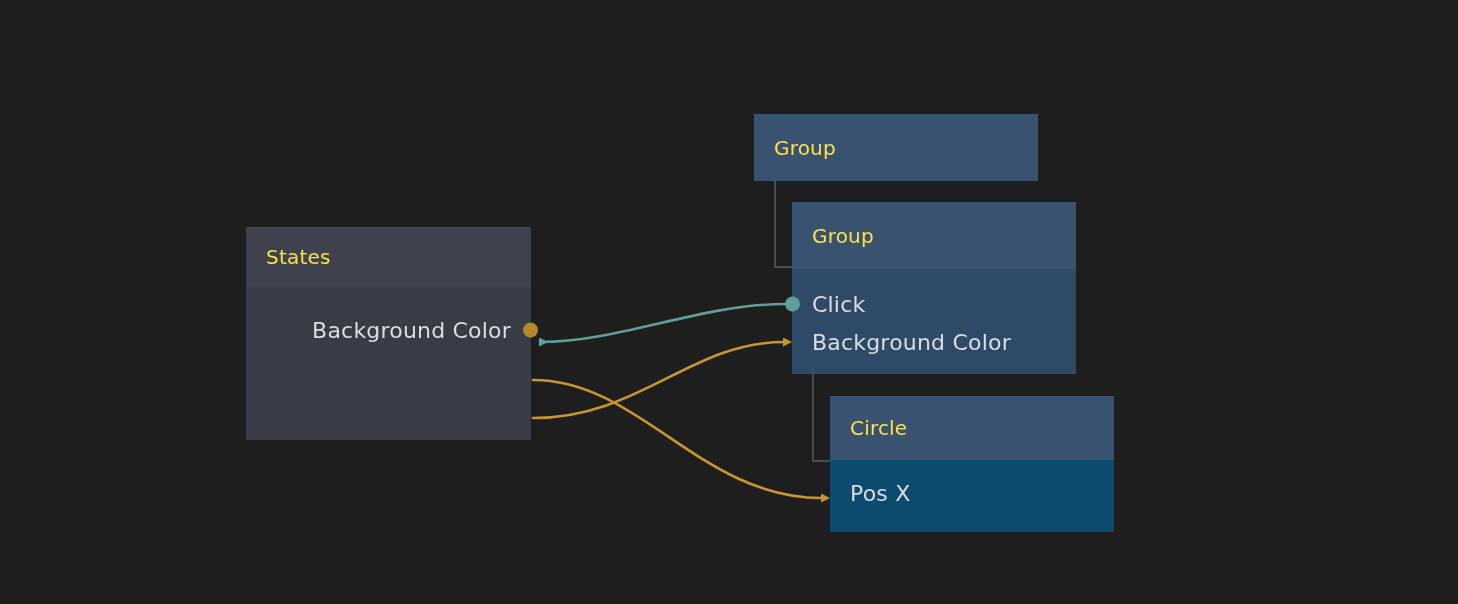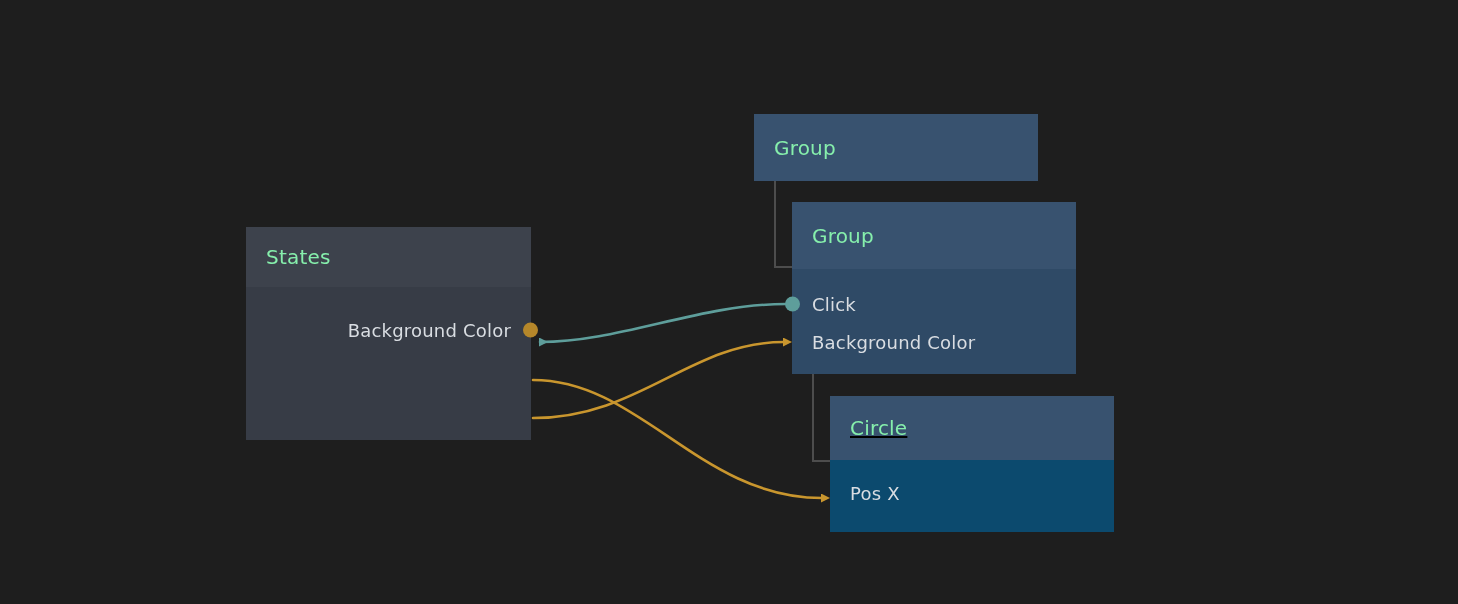--- a/index.html
+++ b/index.html
@@ -31,21 +31,21 @@
   .node-header {
     box-sizing: border-box;
     width: 100%;
     display: flex;
     align-items: center;
     padding-left: 20px;
   }
   .node-title {
     font-size: 20px;
     letter-spacing: 0.2px;
-    color: #86efac;
+    color: #fde047;
     font-weight: 400;
   }
   .node-body {
     box-sizing: border-box;
     width: 100%;
     position: relative;
   }
   .port-row {
     position: relative;
     height: 38px;
@@ -55,21 +55,21 @@
   }
   .port-row.out {
     justify-content: flex-end;
     padding-right: 20px;
   }
   .port-row.in {
     justify-content: flex-start;
     padding-left: 20px;
   }
   .port-label {
-    font-size: 18px;
+    font-size: 22px;
     color: #d9dde2;
     letter-spacing: 0.2px;
     white-space: nowrap;
   }
   
   .states {
     left: 246px;
     top: 227px;
     width: 285px;
     height: 213px;
@@ -117,21 +117,20 @@
   .circle-node {
     left: 830px;
     top: 396px;
     width: 284px;
     height: 136px;
     background: #2f4a66;
   }
   .circle-node .node-header {
     height: 64px;
     background: #38526f;
-    text-decoration: underline;
   }
   .circle-node .node-body {
     height: 72px;
     background: #0c4a6e;
     padding-top: 14px;
   }
   
   .port-dot {
     position: absolute;
     width: 15px;

